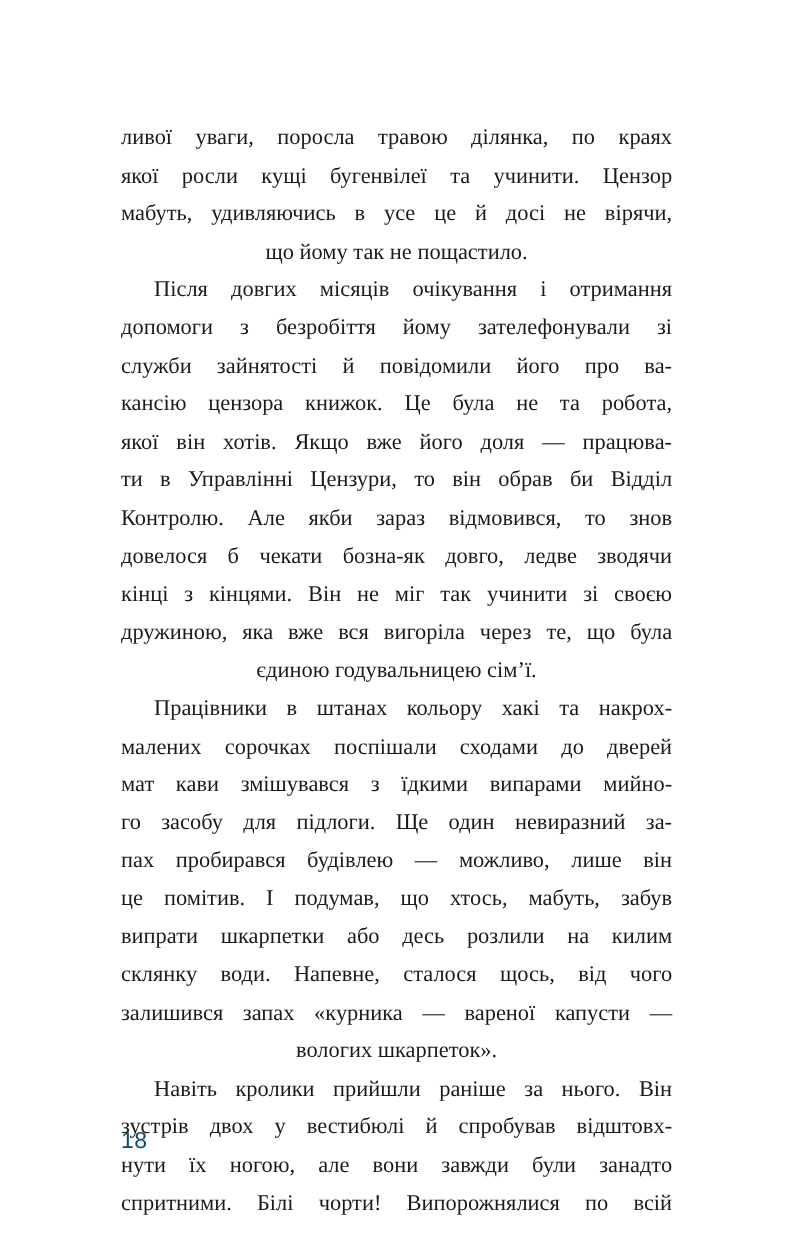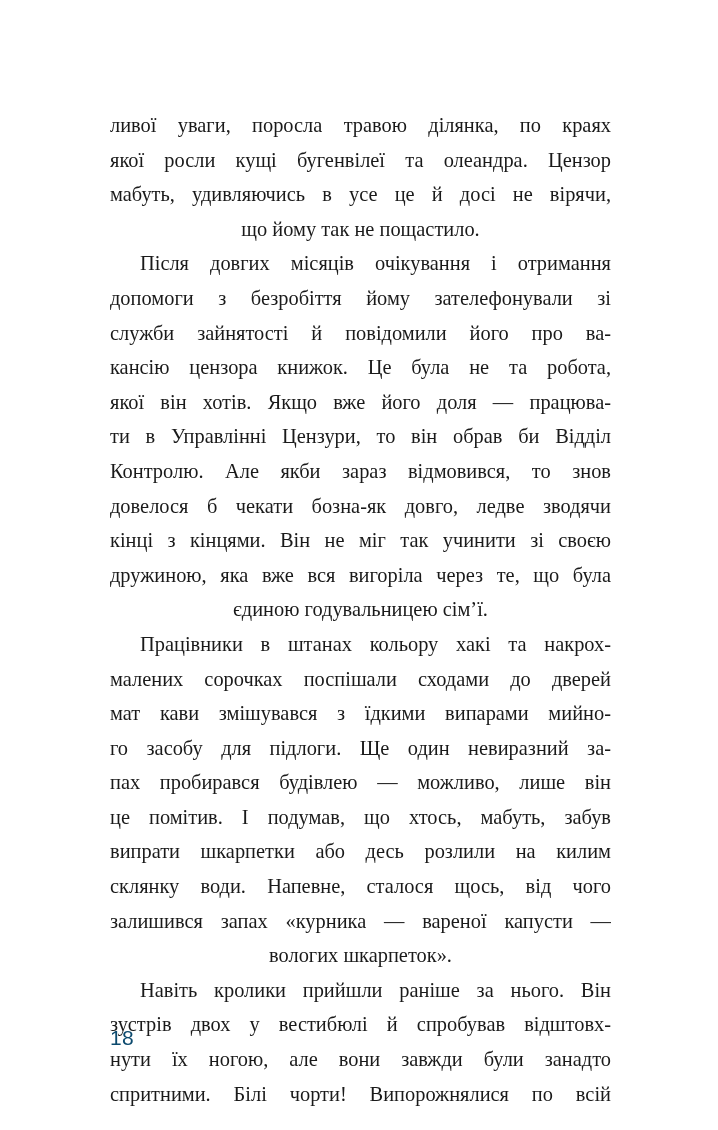--- a/index.html
+++ b/index.html
@@ -61,21 +61,21 @@
     letter-spacing: 0.3px;
   }
 </style>
 </head>
 <body>
 
 <div class="page">
 
   <div class="text-block">
       <span class="line justify">ливої уваги, поросла травою ділянка, по краях</span>
-      <span class="line justify">якої росли кущі бугенвілеї та олеандра. Цензор</span>
+      <span class="line justify">якої росли кущі бугенвілеї та учинити. Цензор</span>
       <span class="line justify">мабуть, удивляючись в усе це й досі не вірячи,</span>
       <span class="line flush">що йому так не пощастило.</span>
       <span class="line justify indent">Після довгих місяців очікування і отримання</span>
       <span class="line justify">допомоги з безробіття йому зателефонували зі</span>
       <span class="line justify">служби зайнятості й повідомили його про ва-</span>
       <span class="line justify">кансію цензора книжок. Це була не та робота,</span>
       <span class="line justify">якої він хотів. Якщо вже його доля — працюва-</span>
       <span class="line justify">ти в Управлінні Цензури, то він обрав би Відділ</span>
       <span class="line justify">Контролю. Але якби зараз відмовився, то знов</span>
       <span class="line justify">довелося б чекати бозна-як довго, ледве зводячи</span>

